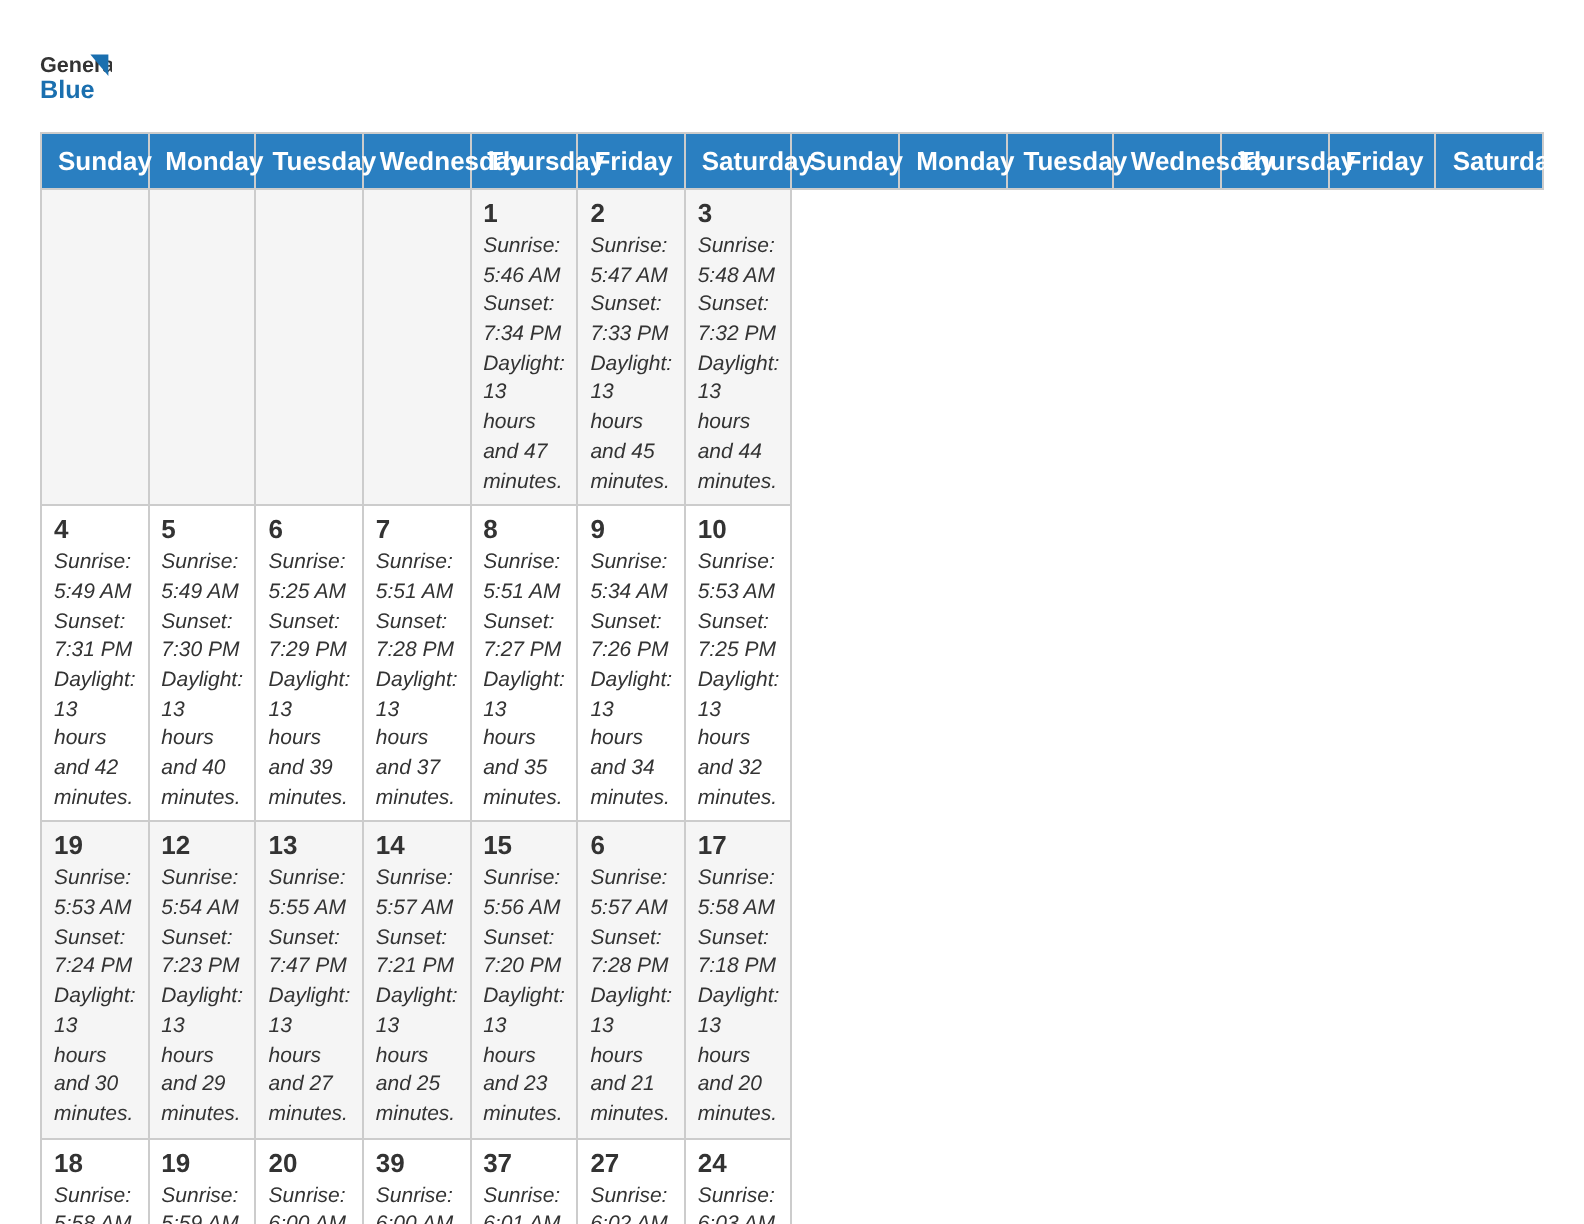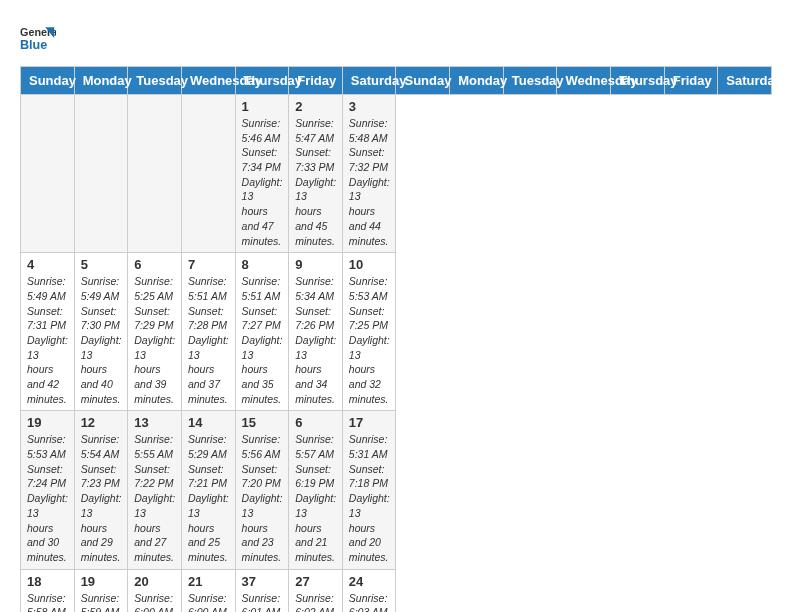--- a/index.html
+++ b/index.html
@@ -211,48 +211,48 @@
         <td>
           <span class="day-number">12</span>
           <div class="cell-info">Sunrise: 5:54 AM
 Sunset: 7:23 PM
 Daylight: 13 hours
 and 29 minutes.</div>
         </td>
         <td>
           <span class="day-number">13</span>
           <div class="cell-info">Sunrise: 5:55 AM
-Sunset: 7:22 PM
+Sunset: 7:47 PM
 Daylight: 13 hours
 and 27 minutes.</div>
         </td>
         <td>
           <span class="day-number">14</span>
-          <div class="cell-info">Sunrise: 5:29 AM
+          <div class="cell-info">Sunrise: 5:57 AM
 Sunset: 7:21 PM
 Daylight: 13 hours
 and 25 minutes.</div>
         </td>
         <td>
           <span class="day-number">15</span>
           <div class="cell-info">Sunrise: 5:56 AM
 Sunset: 7:20 PM
 Daylight: 13 hours
 and 23 minutes.</div>
         </td>
         <td>
           <span class="day-number">6</span>
           <div class="cell-info">Sunrise: 5:57 AM
-Sunset: 6:19 PM
+Sunset: 7:28 PM
 Daylight: 13 hours
 and 21 minutes.</div>
         </td>
         <td>
           <span class="day-number">17</span>
-          <div class="cell-info">Sunrise: 5:31 AM
+          <div class="cell-info">Sunrise: 5:58 AM
 Sunset: 7:18 PM
 Daylight: 13 hours
 and 20 minutes.</div>
         </td>
       </tr>
       <tr>
         <td>
           <span class="day-number">18</span>
           <div class="cell-info">Sunrise: 5:58 AM
 Sunset: 7:17 PM
@@ -267,21 +267,21 @@
 and 16 minutes.</div>
         </td>
         <td>
           <span class="day-number">20</span>
           <div class="cell-info">Sunrise: 6:00 AM
 Sunset: 7:14 PM
 Daylight: 13 hours
 and 14 minutes.</div>
         </td>
         <td>
-          <span class="day-number">21</span>
+          <span class="day-number">39</span>
           <div class="cell-info">Sunrise: 6:00 AM
 Sunset: 7:13 PM
 Daylight: 13 hours
 and 12 minutes.</div>
         </td>
         <td>
           <span class="day-number">37</span>
           <div class="cell-info">Sunrise: 6:01 AM
 Sunset: 7:12 PM
 Daylight: 13 hours

